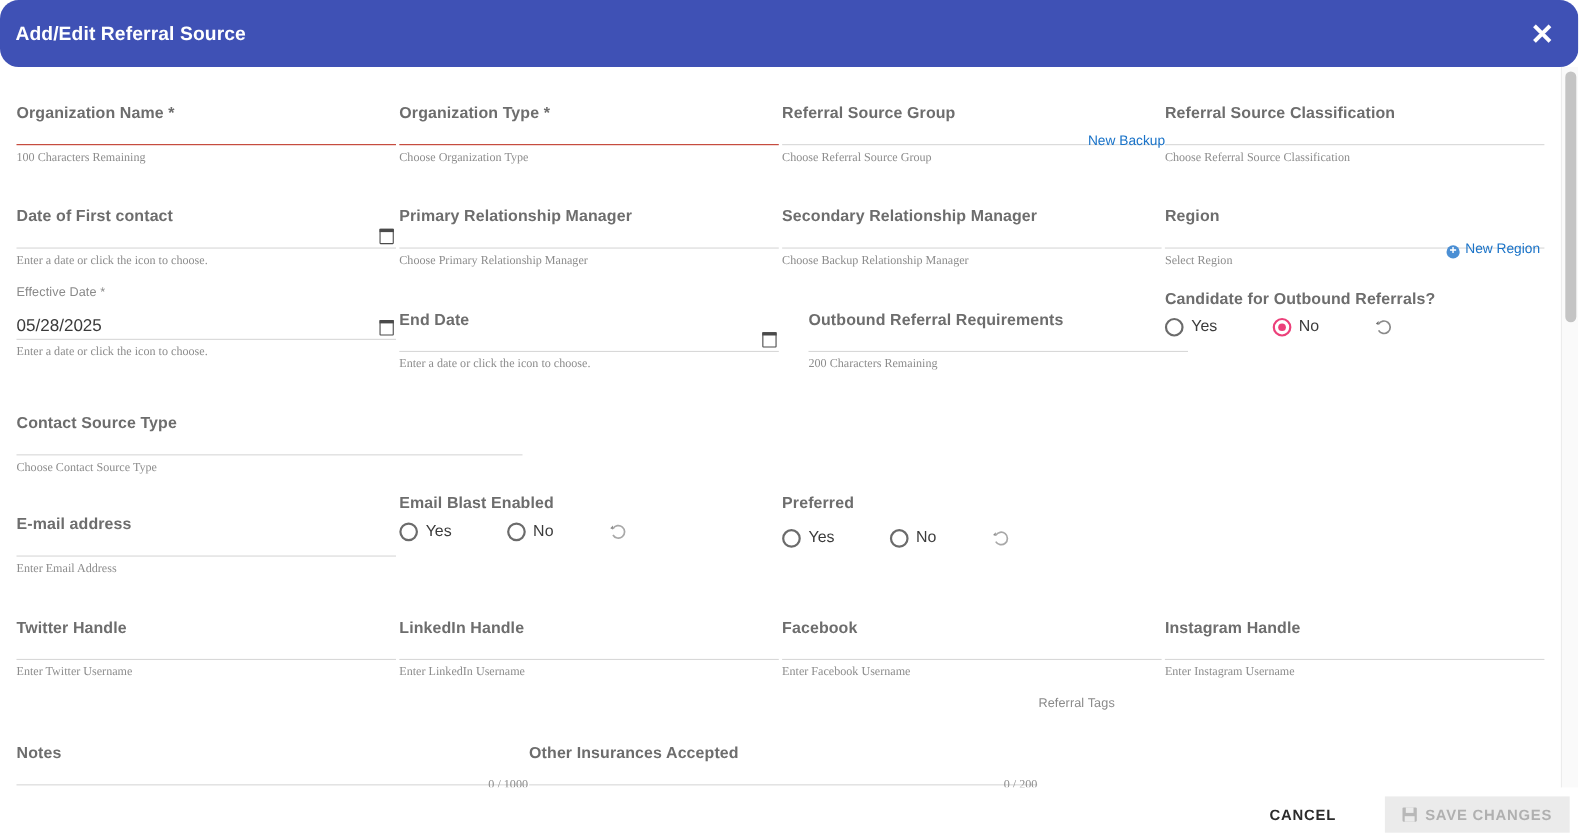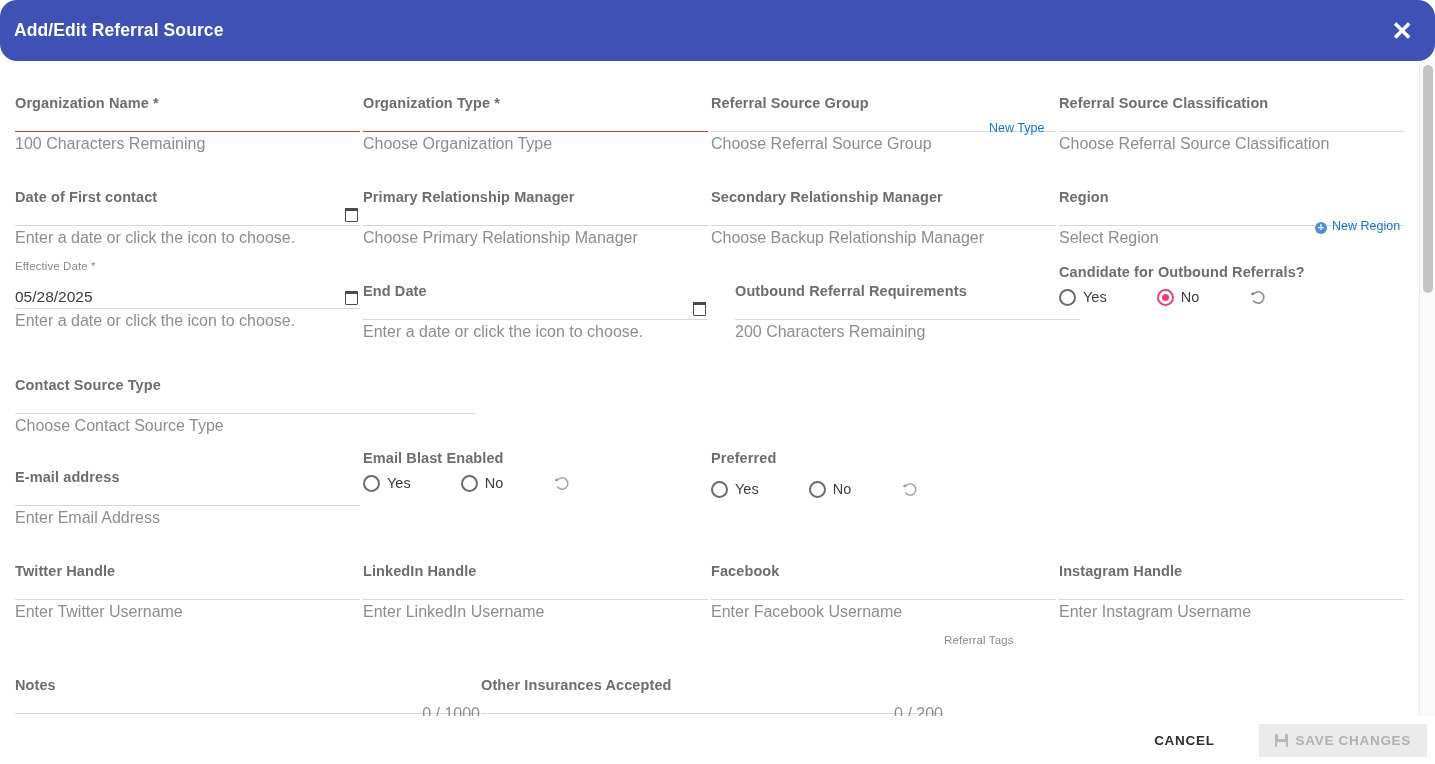--- a/index.html
+++ b/index.html
@@ -111,25 +111,26 @@
     height: 24px;
   }
   .field-value {
     position: absolute;
     left: 0; bottom: 2px;
     font-size: 15.5px;
     color: #3a3a3a;
     white-space: nowrap;
   }
   .field-hint {
-    font-size: 16px;
+    font-size: 11px;
     color: #8d8d8d;
     margin-top: 4px;
     white-space: nowrap;
     line-height: 15px;
+    font-family: Liberation Serif, serif;
   }
   .field-hint.inline-right {
     position: absolute;
     right: 0;
     top: 4px;
   }
 
   
   .cal-icon {
     position: absolute;
@@ -304,21 +305,21 @@
         </div>
         <div class="field-hint">Choose Organization Type</div>
       </div>
 
       <div class="field" style="left:711px; top:33px; width:345px;">
         <div class="field-label">Referral Source Group</div>
         <div class="field-line">
           <span class="field-value"></span>
         </div>
         <div class="field-hint">Choose Referral Source Group</div>
-        <div class="field-link" style="left:278px; top:27px;">New Type</div>
+        <div class="field-link" style="left:278px; top:27px;">New Backup</div>
       </div>
 
       <div class="field" style="left:1059px; top:33px; width:345px;">
         <div class="field-label">Referral Source Classification</div>
         <div class="field-line">
           <span class="field-value"></span>
         </div>
         <div class="field-hint">Choose Referral Source Classification</div>
       </div>
 

